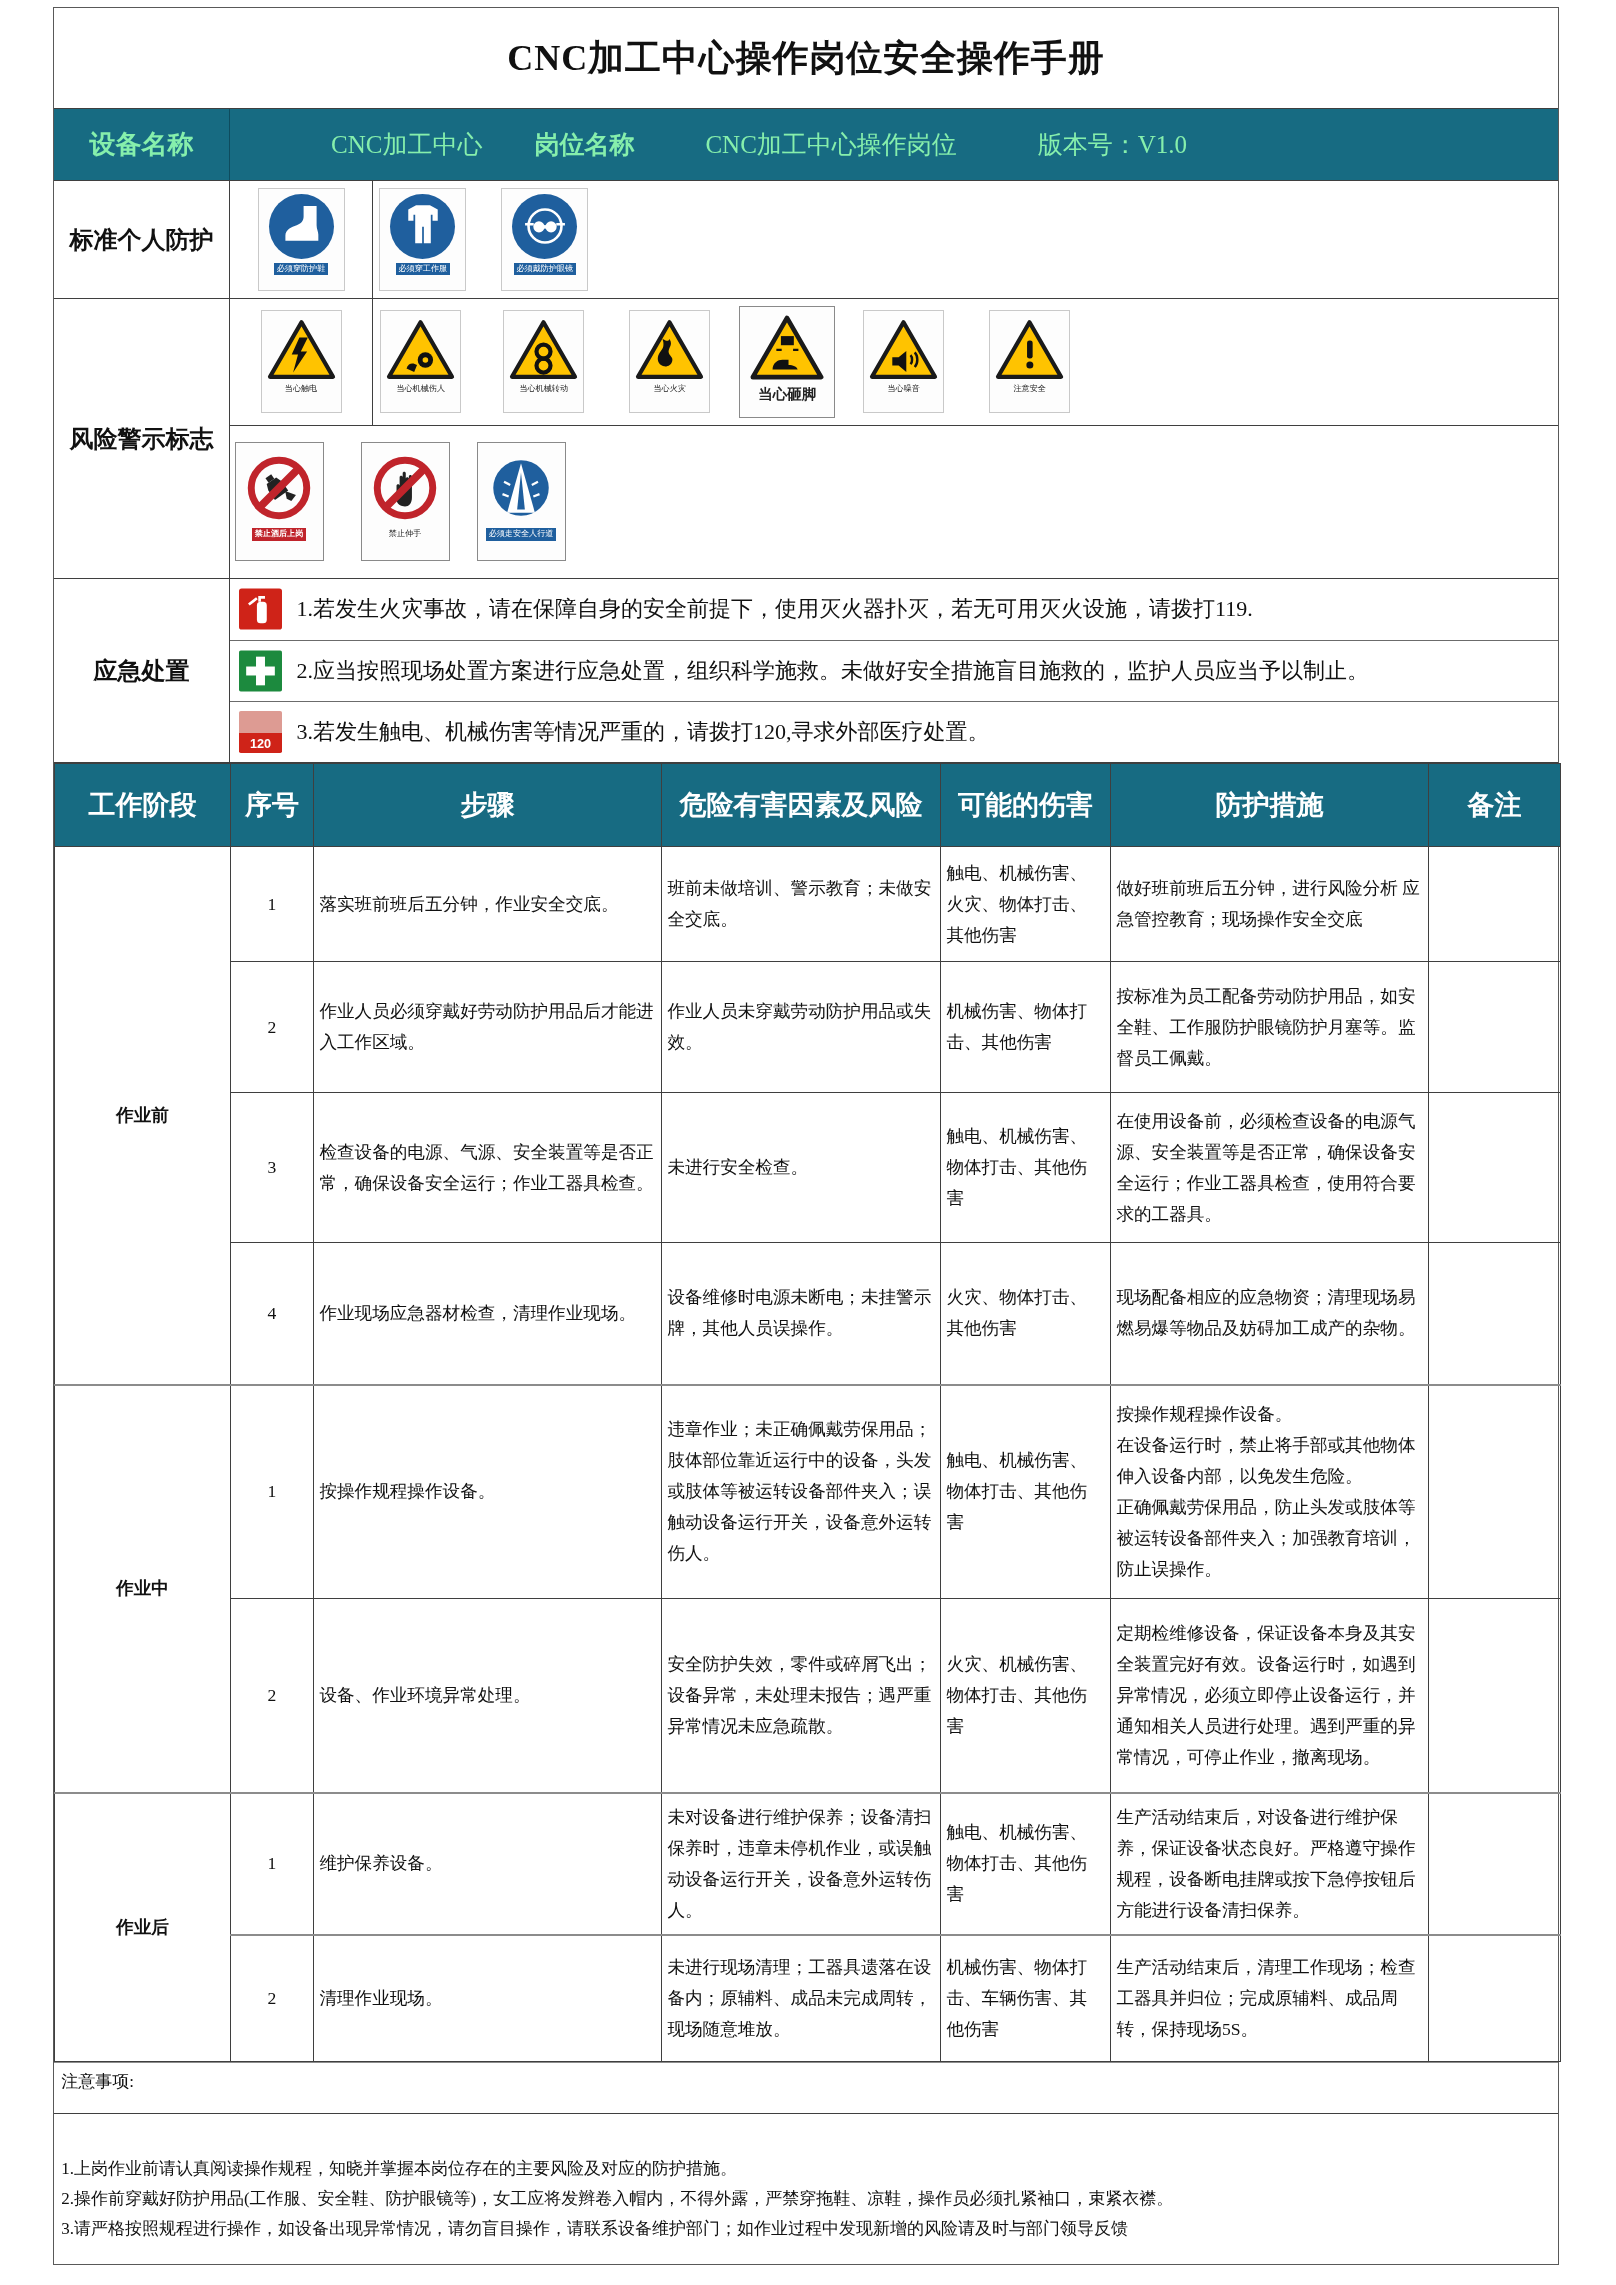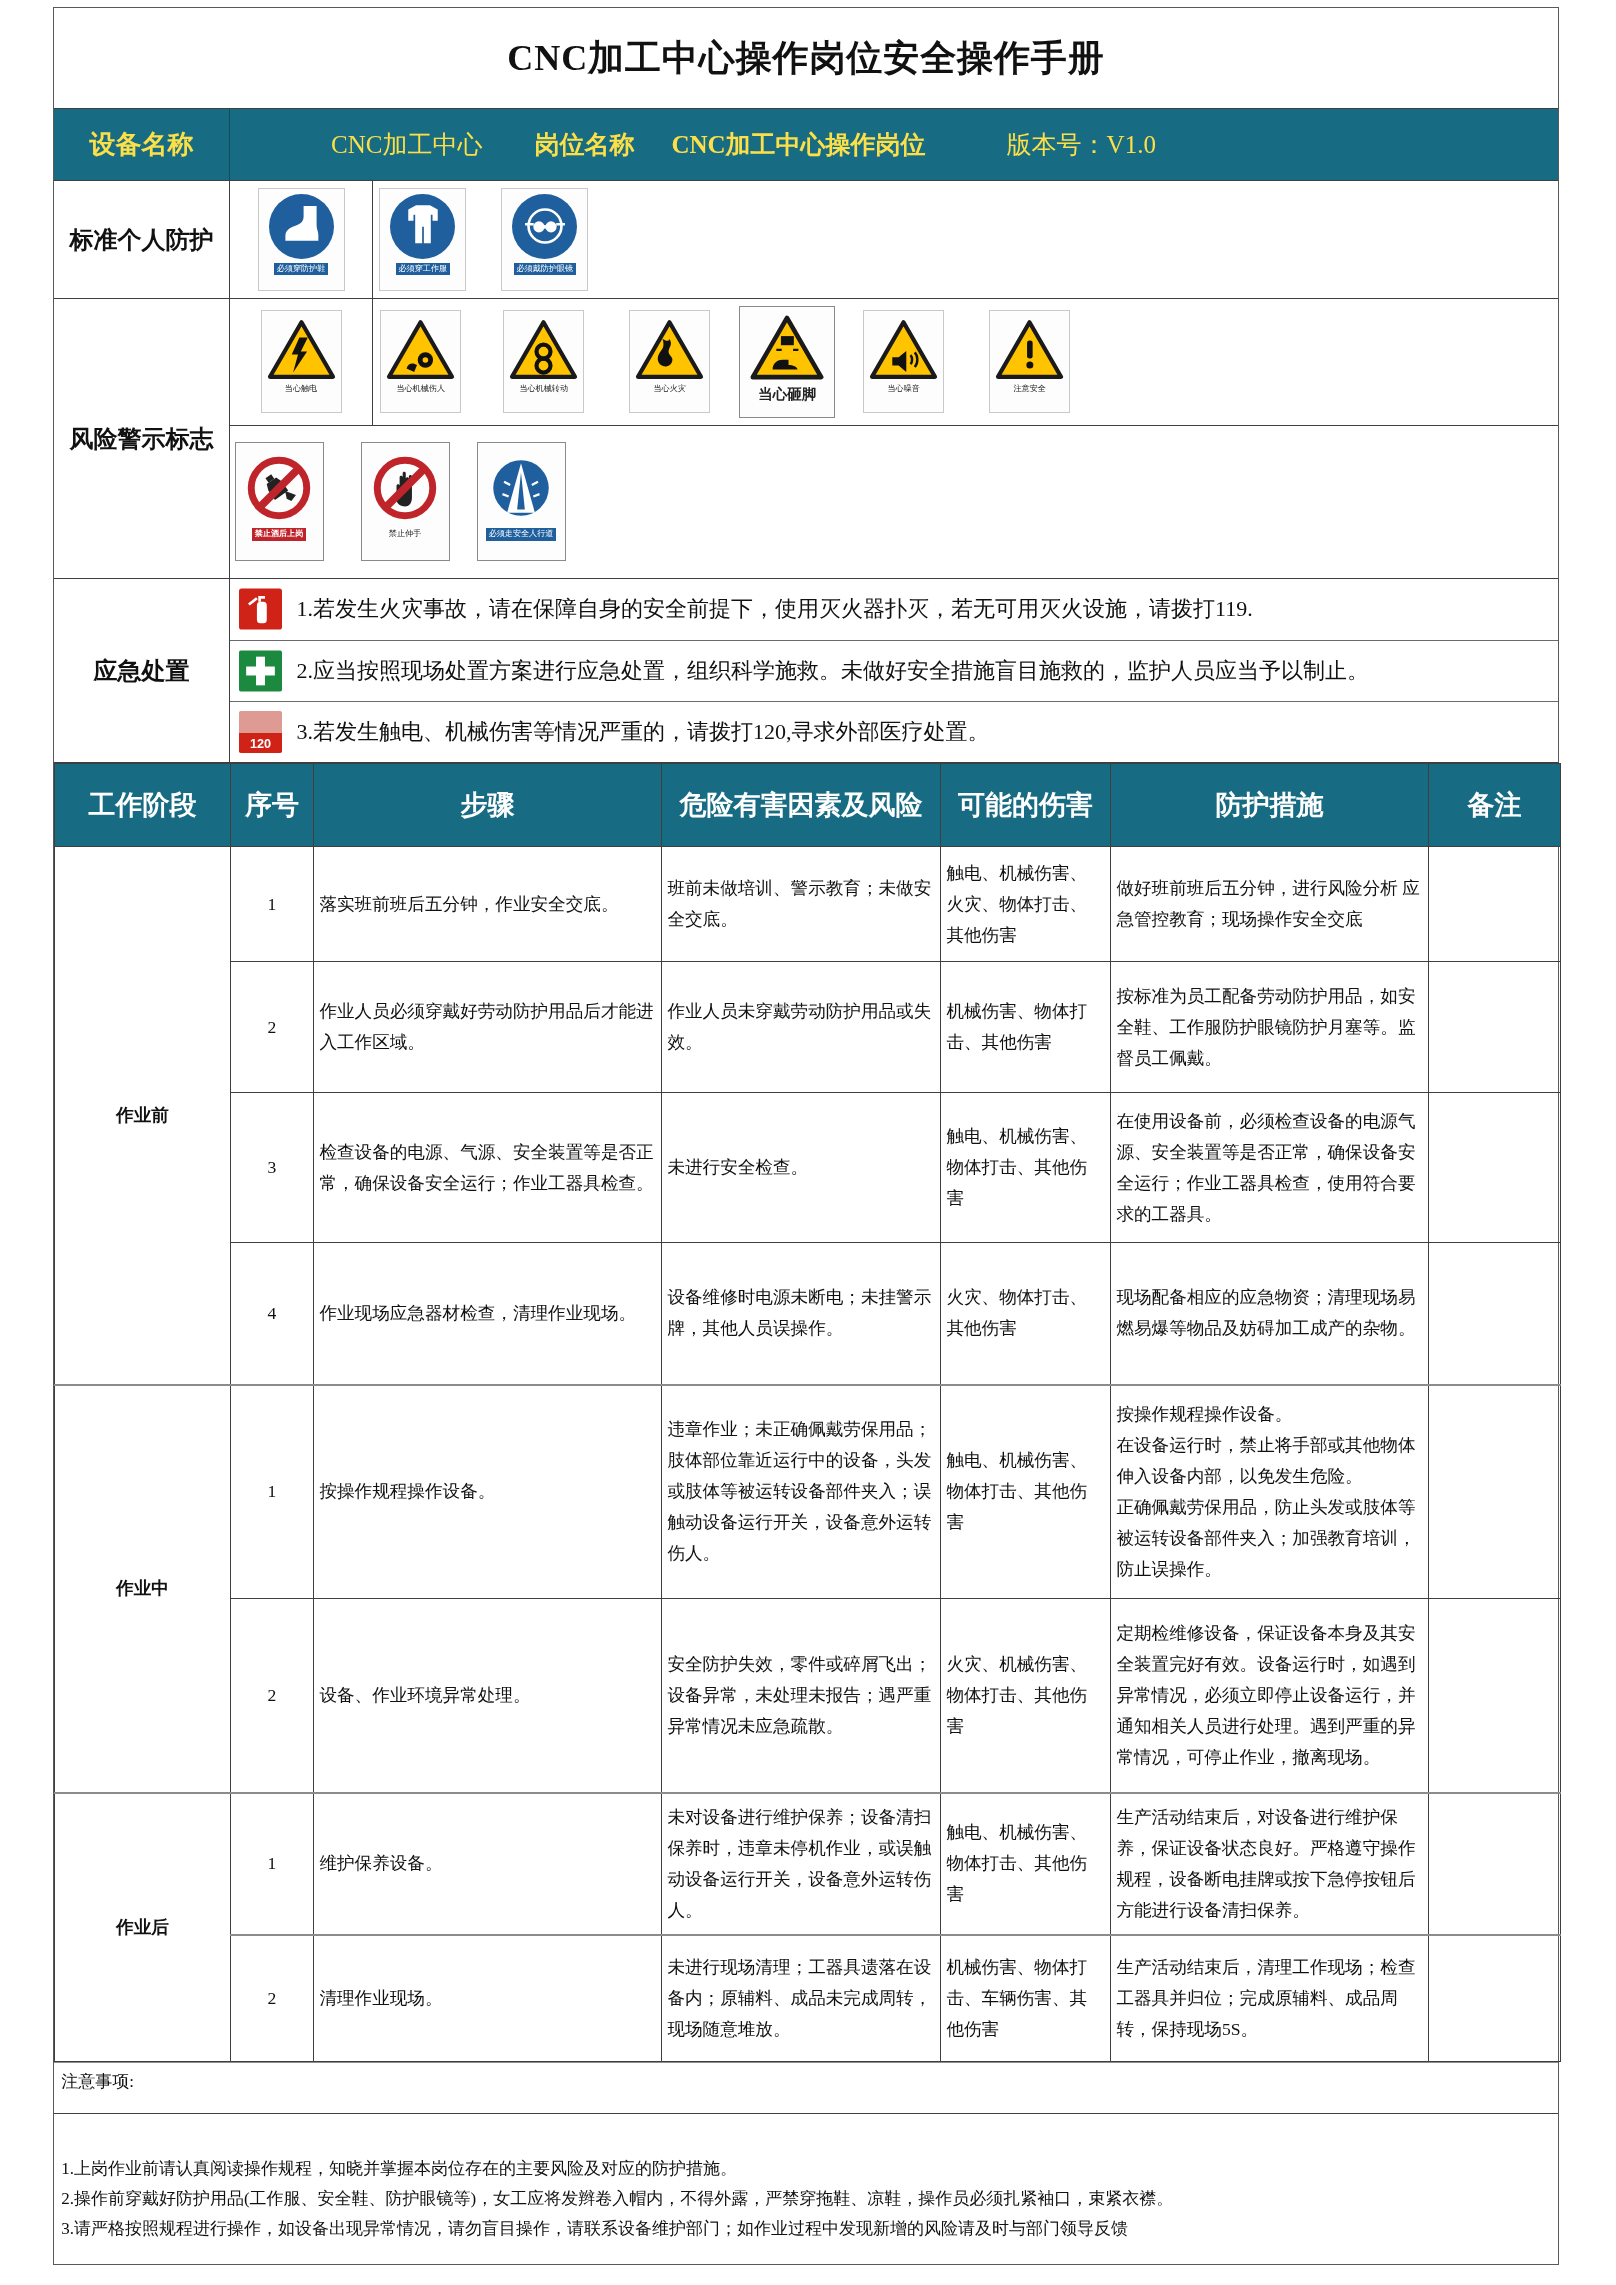--- a/index.html
+++ b/index.html
@@ -11,26 +11,26 @@
   }
   .sheet { width:1506px; margin:7.2px 0 0 53px; border:1.8px solid #595959; background:#fff; }
 
   .row { display:flex; border-bottom:0.9px solid #3f3f3f; }
 
   
   .title-row { height:101px; align-items:center; justify-content:center; }
   .doc-title { font-size:36px; font-weight:bold; letter-spacing:0.9px; }
 
   
-  .info-row { height:72px; background:#176b82; color:#fde047; }
+  .info-row { height:72px; background:#176b82; color:#86efac; }
   .info-label { width:176px; border-right:0.9px solid #0e4c5e; display:flex; align-items:center; justify-content:center; font-size:26px; font-weight:bold; }
   .info-content { flex:1; display:flex; align-items:center; font-size:25px; white-space:nowrap; }
   .iv1 { margin-left:101px; }
   .il2 { margin-left:52px; font-weight:bold; }
-  .iv2 { margin-left:37px; font-weight:bold; }
+  .iv2 { margin-left:71px; font-weight:normal; }
   .iv3 { margin-left:81px; }
 
   
   .label-cell { width:176px; border-right:0.9px solid #3f3f3f; display:flex; align-items:center; justify-content:center; font-weight:bold; font-size:24px; text-align:center; }
   .sub-a { width:143px; border-right:0.9px solid #3f3f3f; display:flex; align-items:center; justify-content:center; }
   .sub-b { flex:1; display:flex; align-items:center; }
 
   .ppe-row { height:118px; }
   .risk-row { height:280px; }
   .risk-right { flex:1; display:flex; flex-direction:column; }

